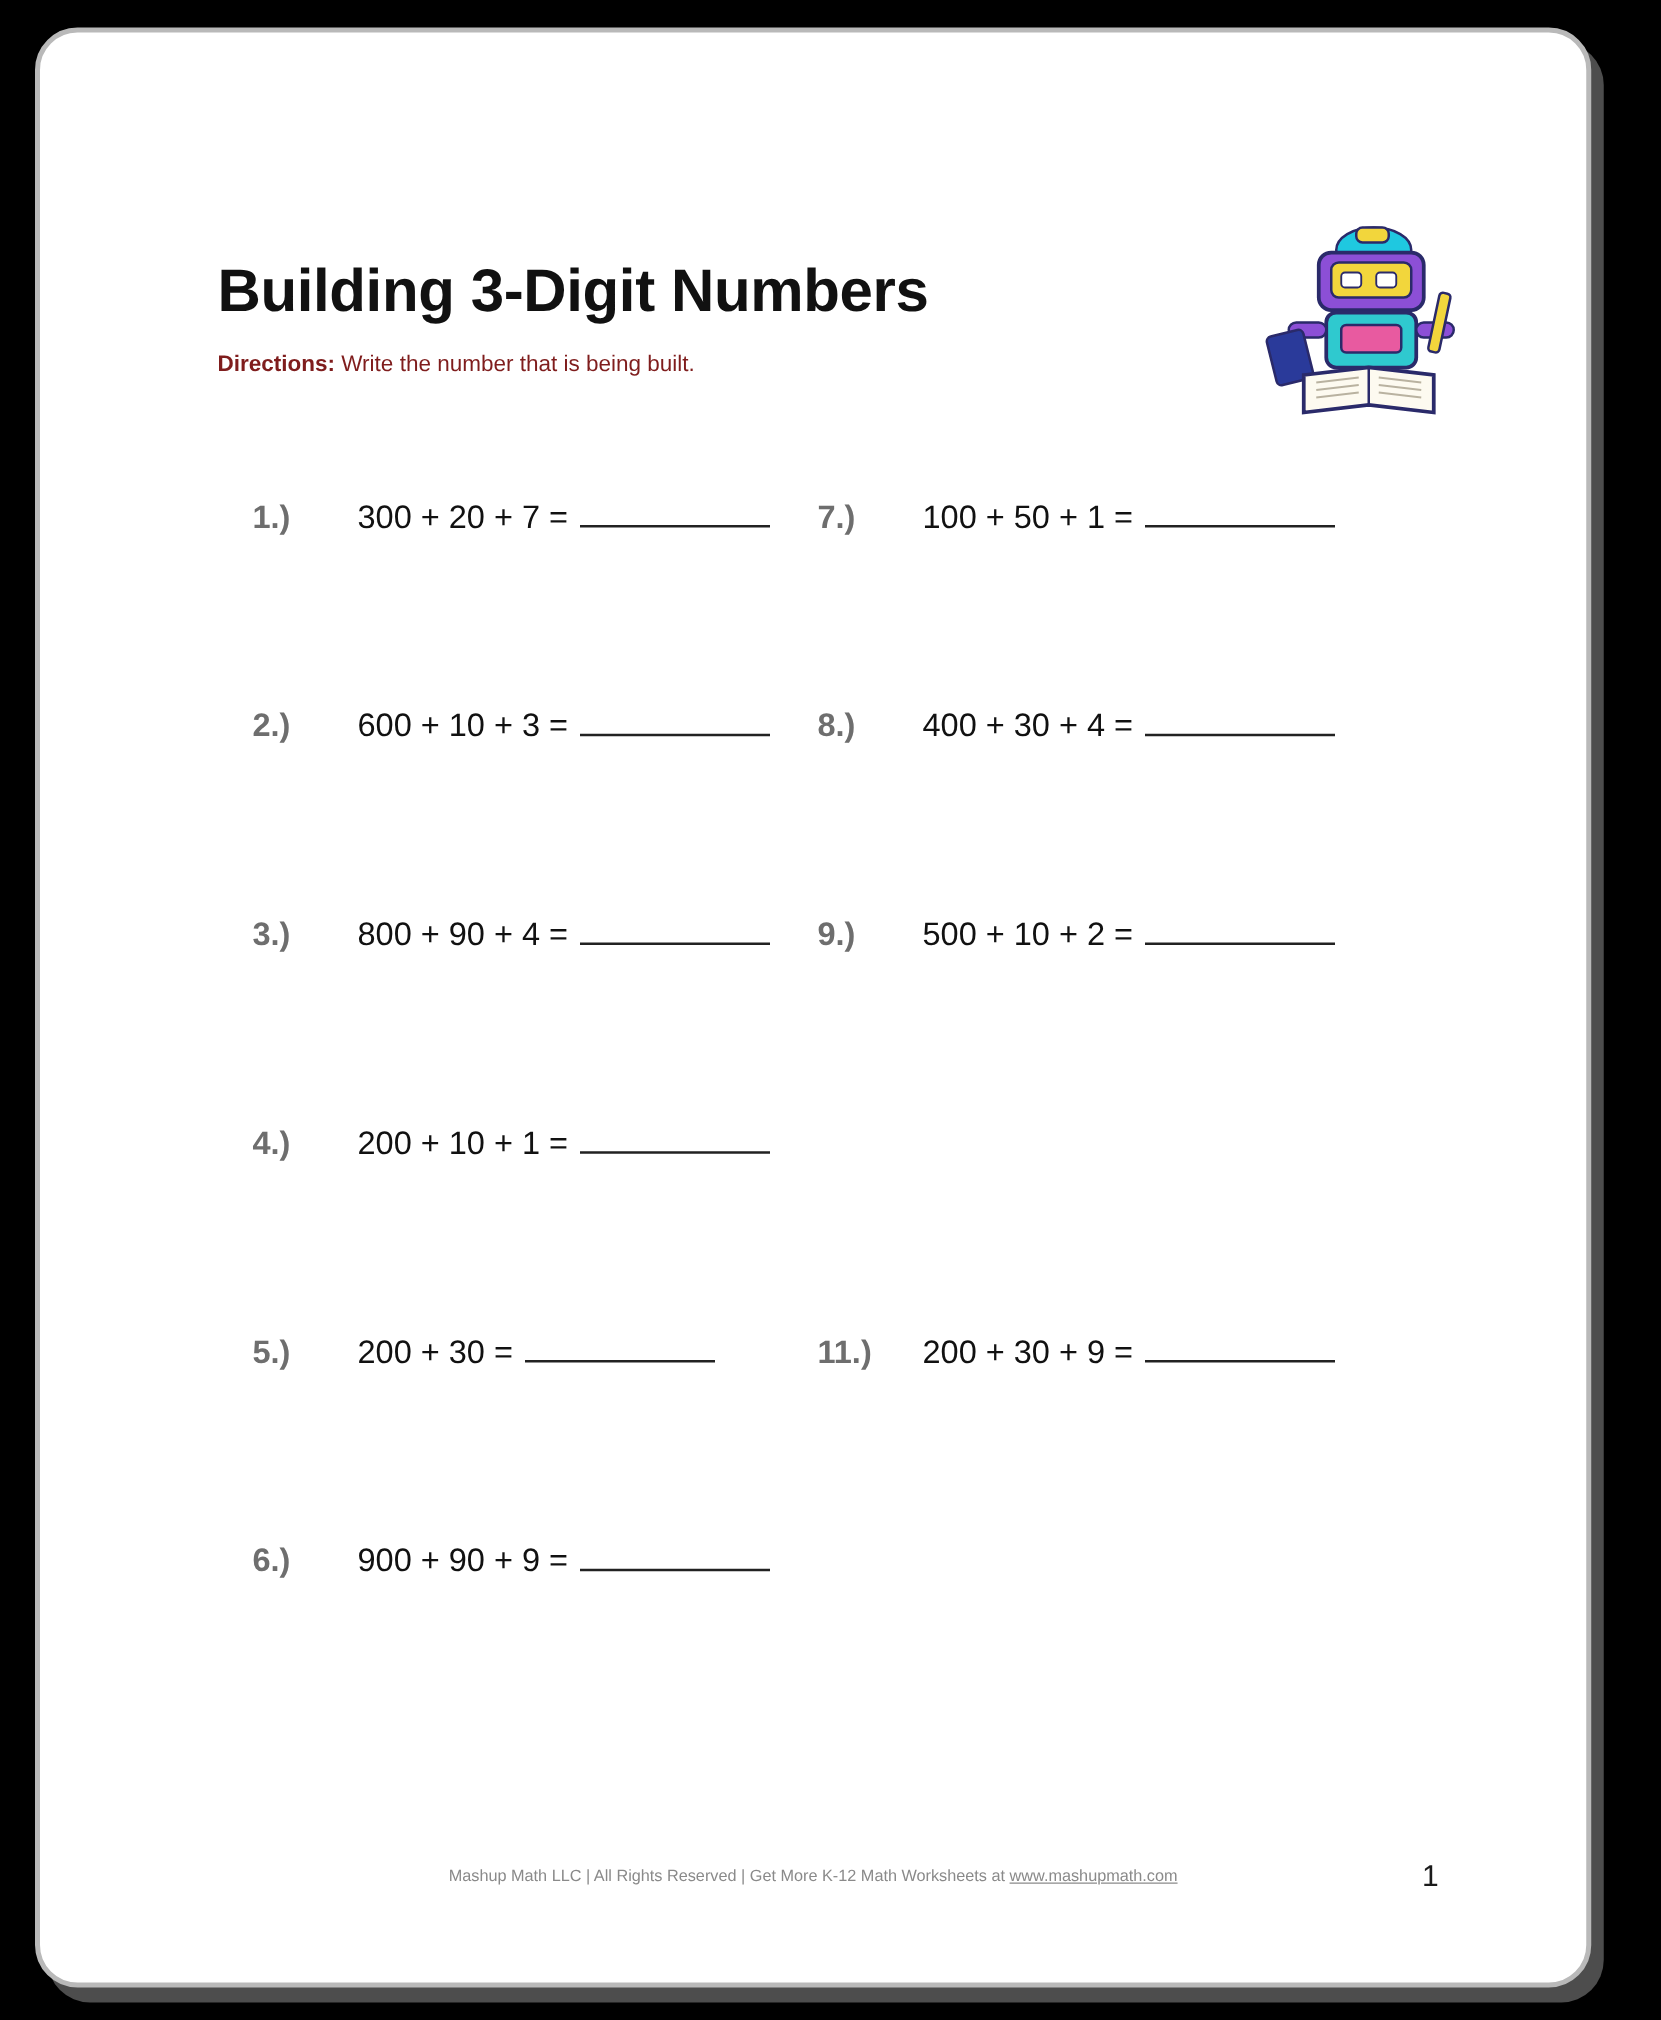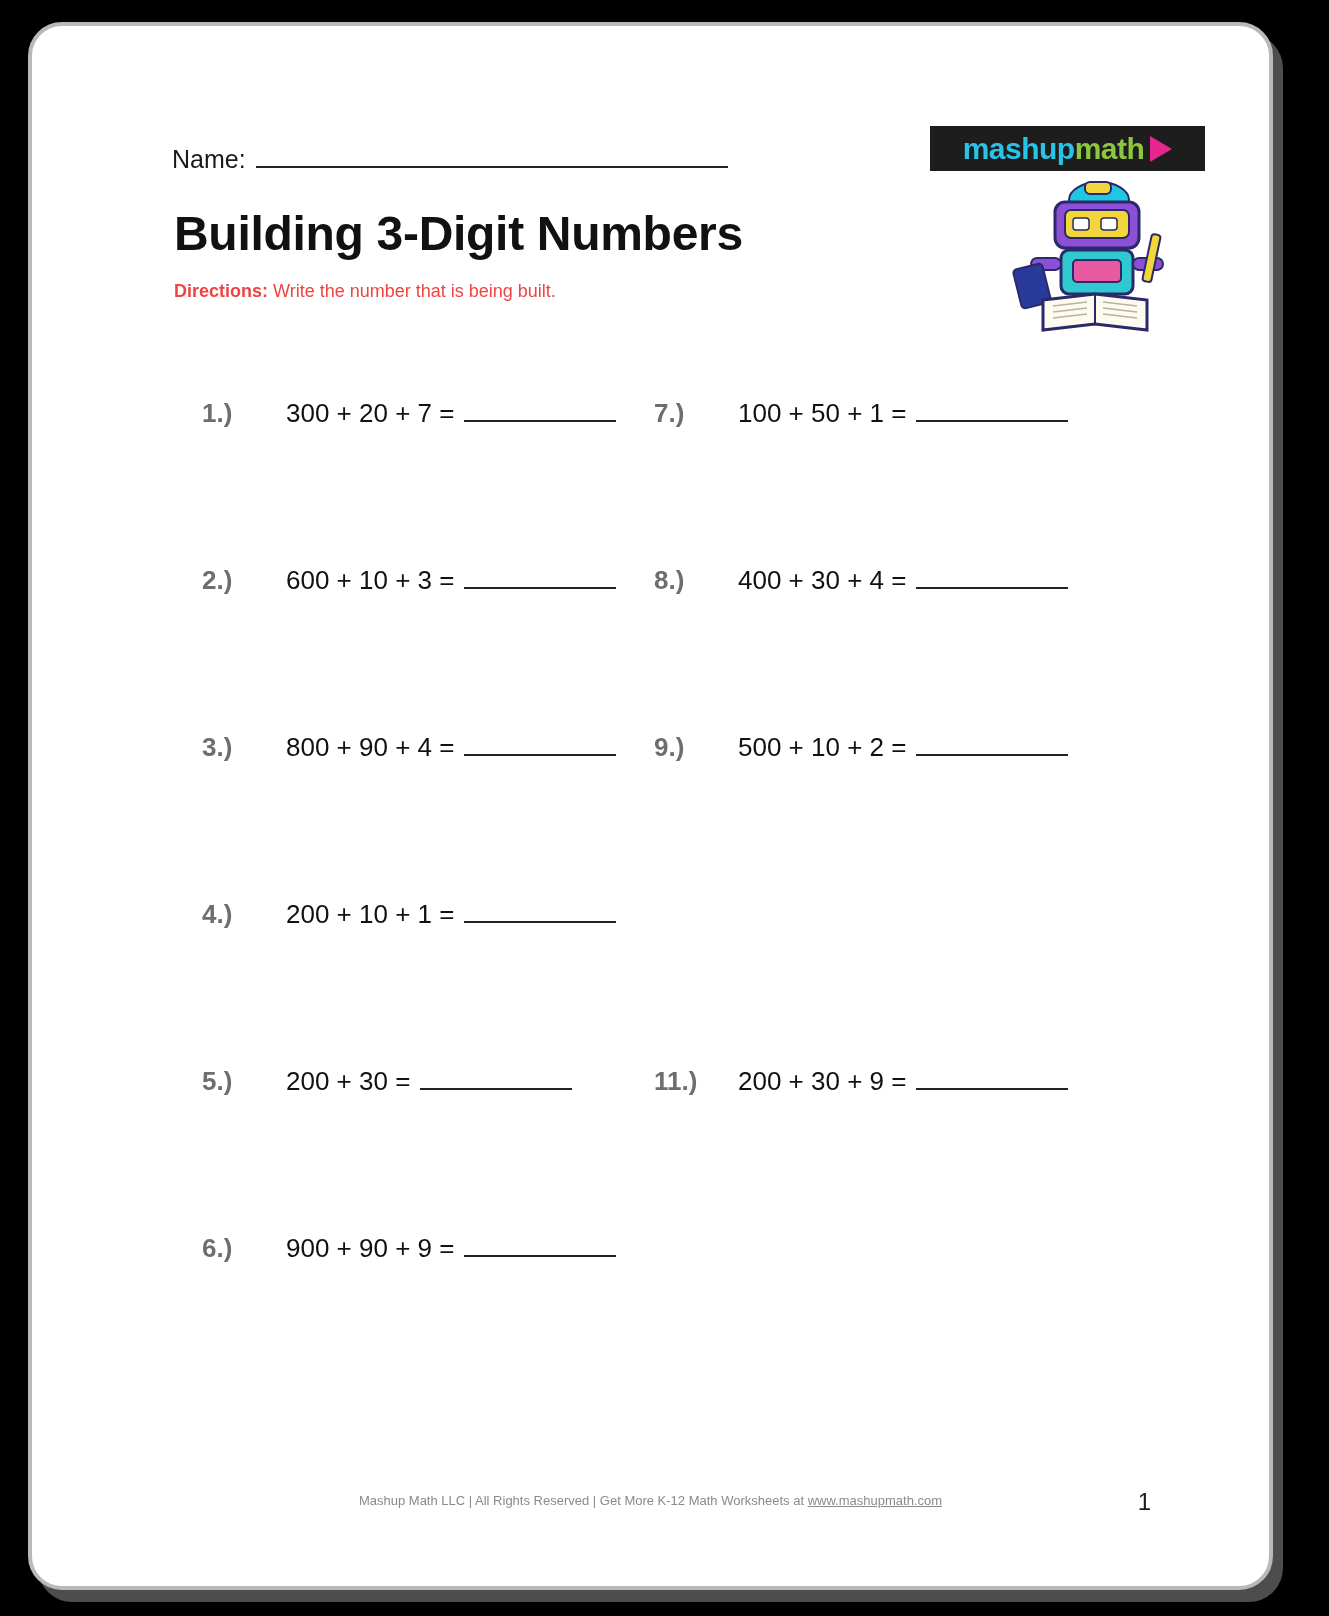--- a/index.html
+++ b/index.html
@@ -64,21 +64,21 @@
     font-size: 48px;
     font-weight: bold;
     color: #111111;
     letter-spacing: -0.3px;
   }
   .directions {
     position: absolute;
     left: 142px;
     top: 255px;
     font-size: 18px;
-    color: #ef4444;
+    color: #7f1d1d;
   }
   .directions b { font-weight: bold; }
 
   
   .logo-box {
     position: absolute;
     left: 898px;
     top: 100px;
     width: 275px;
     height: 45px;
@@ -170,35 +170,27 @@
     color: #1b1b1b;
   }
 </style>
 </head>
 <body>
 
 <div class="page-wrap">
   <div class="sheet">
     <div class="inner">
 
-      <div class="name-row">
-        <span class="name-label">Name:</span>
-        <span class="name-line"></span>
-      </div>
 
       <div class="title">Building 3-Digit Numbers</div>
 
       <div class="directions">
         <b>Directions:</b><span> Write the number that is being built.</span>
       </div>
 
-      <div class="logo-box">
-        <span class="logo-text"><span class="w1">mashup</span><span class="w2">math</span></span>
-        <span class="logo-play"></span>
-      </div>
 
       <div class="mascot">
         <svg width="175" height="165" viewBox="0 0 175 165" xmlns="http://www.w3.org/2000/svg">
 
           <ellipse cx="92" cy="26" rx="30" ry="18" fill="#1fc8e0" stroke="#2a2a6a" stroke-width="2"></ellipse>
           <rect x="78" y="8" width="26" height="12" rx="5" fill="#f2d63c" stroke="#2a2a6a" stroke-width="2"></rect>
 
           <rect x="48" y="28" width="84" height="46" rx="10" fill="#8c4fd6" stroke="#2a2a6a" stroke-width="3"></rect>
           <rect x="58" y="36" width="64" height="28" rx="6" fill="#f2d63c" stroke="#2a2a6a" stroke-width="2"></rect>
           <rect x="66" y="44" width="16" height="12" rx="3" fill="#ffffff" stroke="#2a2a6a" stroke-width="1.5"></rect>

